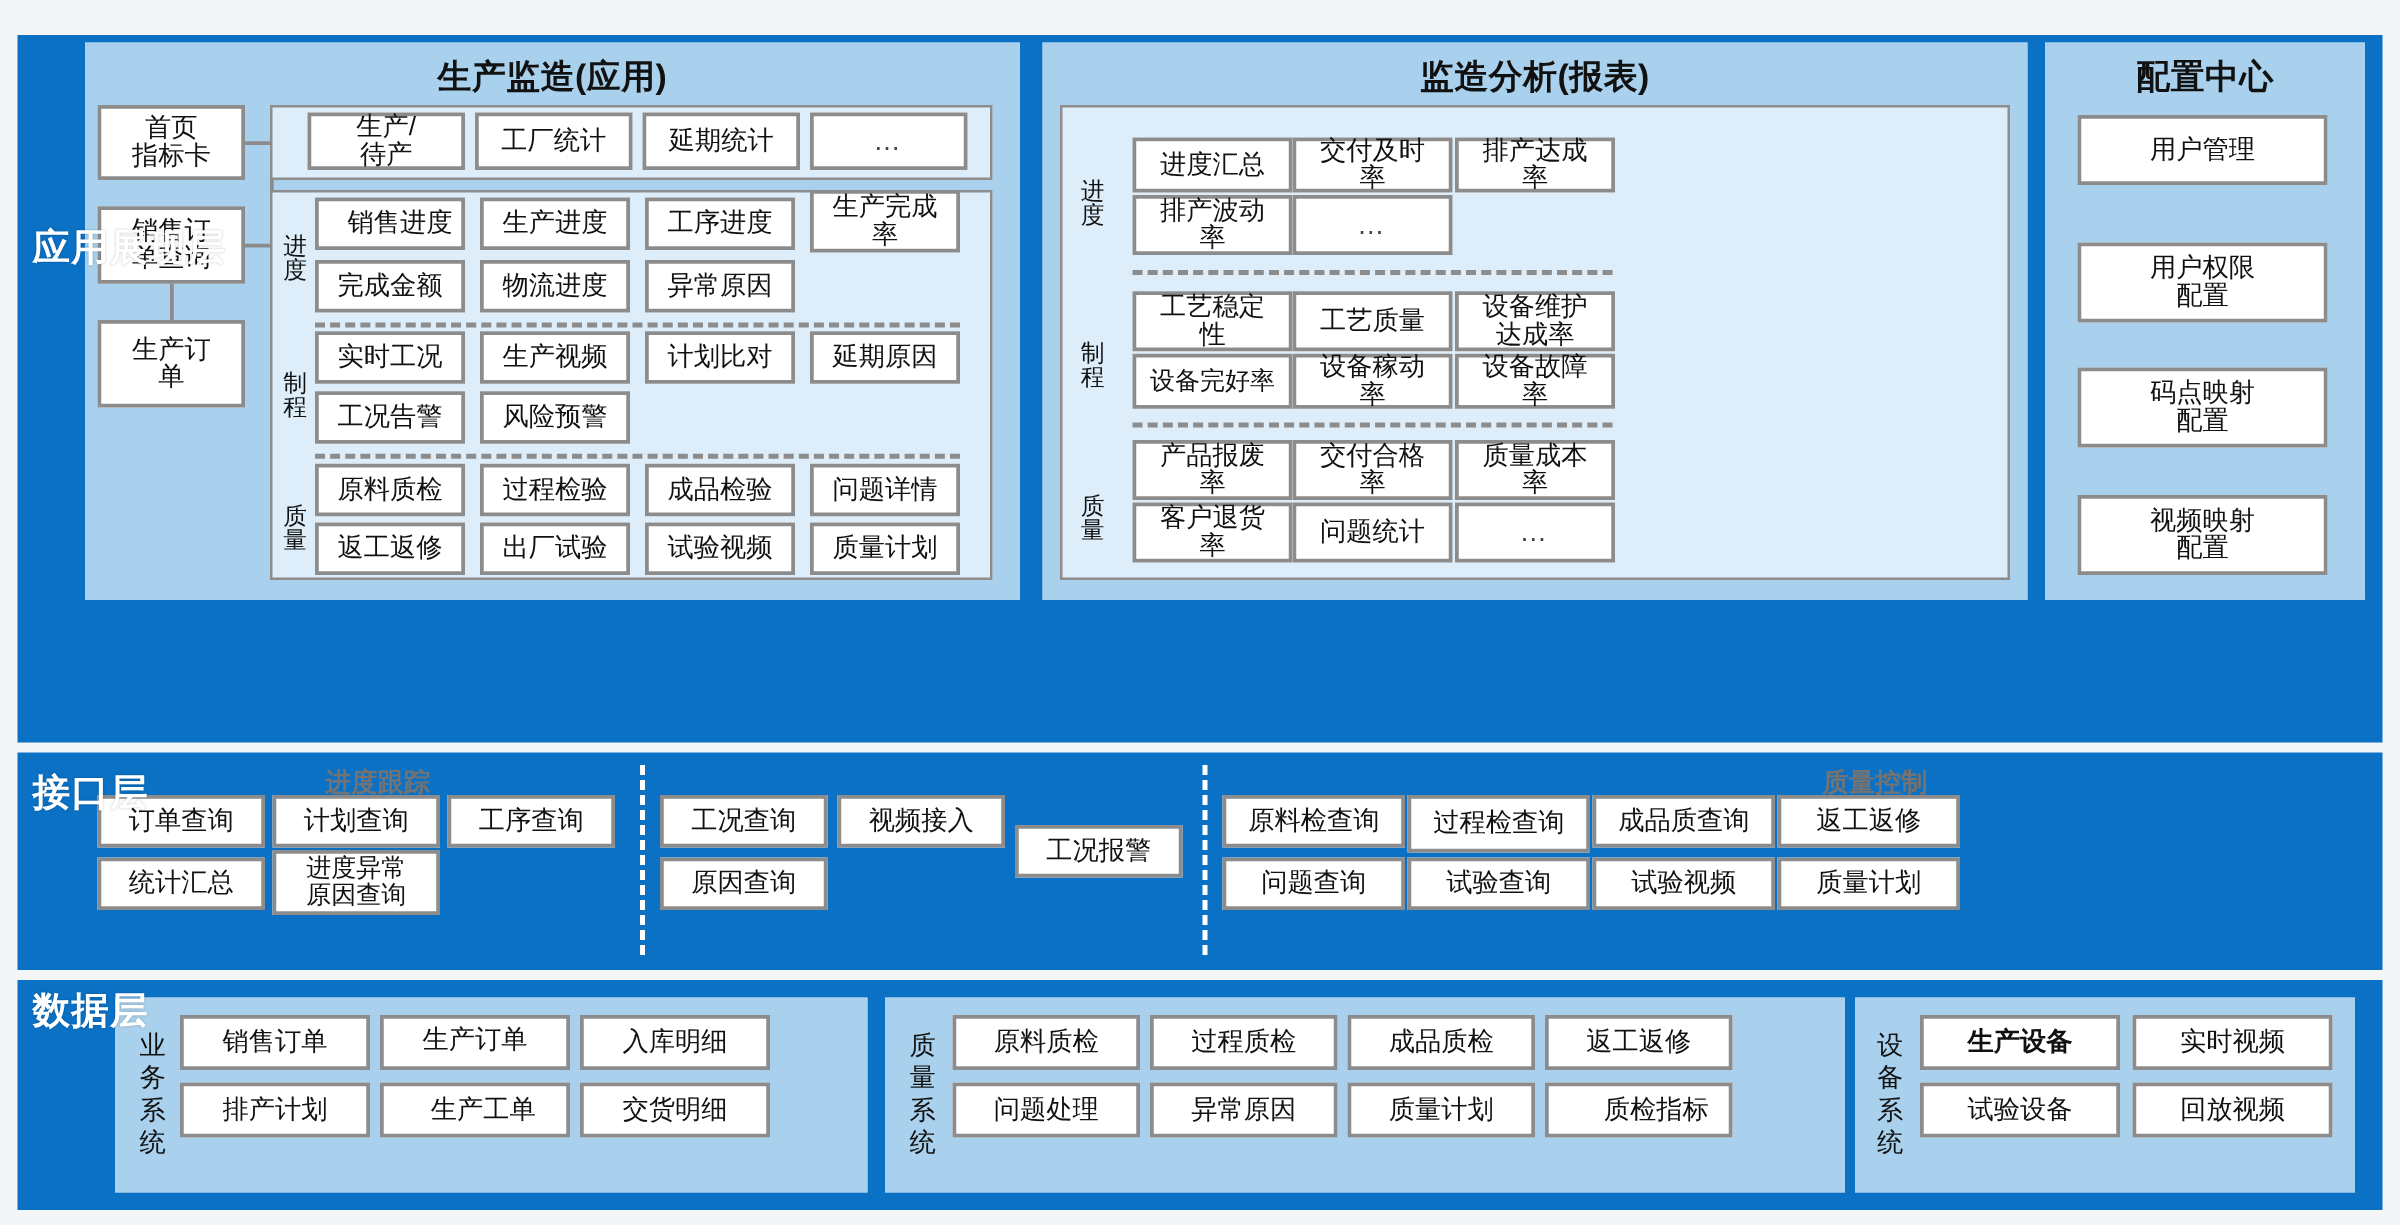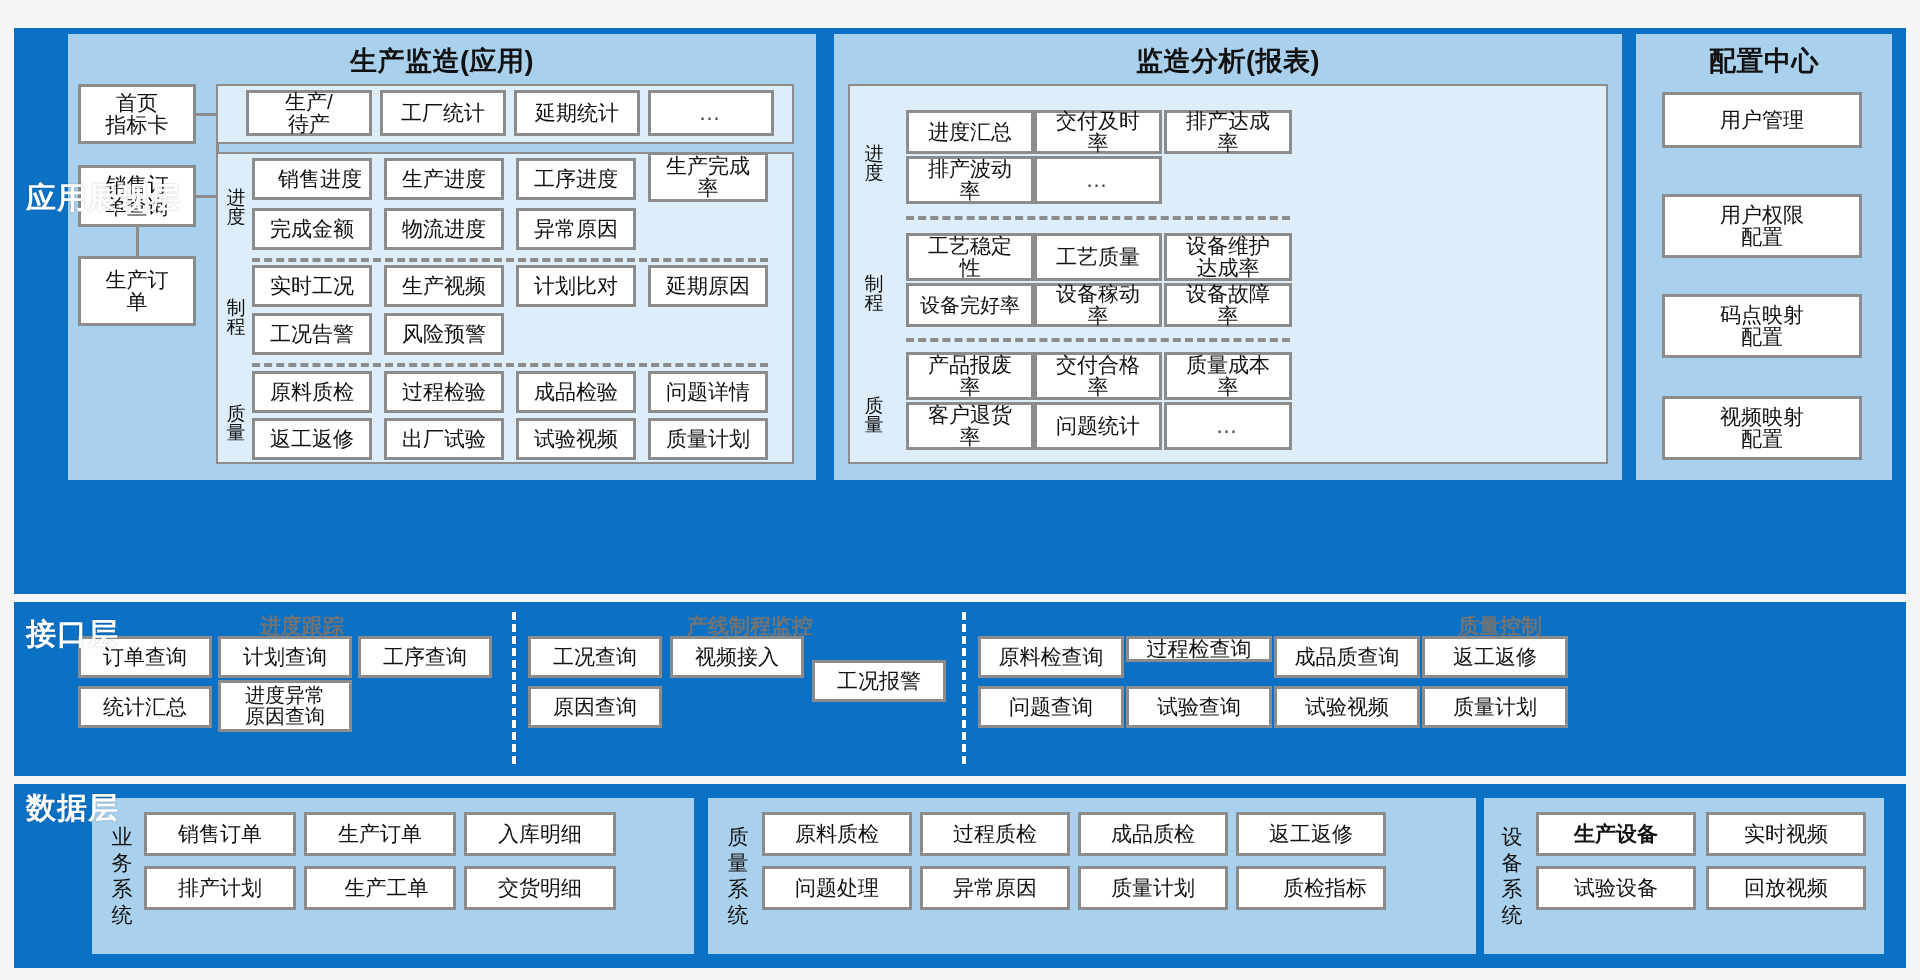--- a/index.html
+++ b/index.html
@@ -249,47 +249,46 @@
   <div class="api-cap" style="left:212px; top:612px; width:180px;">进度跟踪</div>
   <div class="node" style="left:78px; top:636px; width:134px; height:42px;">订单查询</div>
   <div class="node" style="left:218px; top:636px; width:134px; height:42px;">计划查询</div>
   <div class="node" style="left:358px; top:636px; width:134px; height:42px;">工序查询</div>
   <div class="node" style="left:78px; top:686px; width:134px; height:42px;">统计汇总</div>
   <div class="node sm" style="left:218px; top:680px; width:134px; height:52px;">进度异常
 原因查询</div>
 
   <div class="vdash" style="left:512px; top:612px; height:152px;"></div>
 
-  <div class="api-cap" style="left:610px; top:612px; width:280px;">产线制程监控</div>
   <div class="node" style="left:528px; top:636px; width:134px; height:42px;">工况查询</div>
   <div class="node" style="left:670px; top:636px; width:134px; height:42px;">视频接入</div>
   <div class="node" style="left:812px; top:636px; width:134px; height:42px;margin-top:24px;">工况报警</div>
   <div class="node" style="left:528px; top:686px; width:134px; height:42px;">原因查询</div>
 
   <div class="vdash" style="left:962px; top:612px; height:152px;"></div>
 
   <div class="api-cap" style="left:1400px; top:612px; width:200px;">质量控制</div>
   <div class="node" style="left:978px; top:636px; width:146px; height:42px;">原料检查询</div>
-  <div class="node" style="left:1126px; top:636px; width:146px; height:26px;">过程检查询</div>
+  <div class="node" style="left:1126px; top:636px; width:146px; height:46px;">过程检查询</div>
   <div class="node" style="left:1274px; top:636px; width:146px; height:42px;">成品质查询</div>
   <div class="node" style="left:1422px; top:636px; width:146px; height:42px;">返工返修</div>
   <div class="node" style="left:978px; top:686px; width:146px; height:42px;">问题查询</div>
   <div class="node" style="left:1126px; top:686px; width:146px; height:42px;">试验查询</div>
   <div class="node" style="left:1274px; top:686px; width:146px; height:42px;">试验视频</div>
   <div class="node" style="left:1422px; top:686px; width:146px; height:42px;">质量计划</div>
 
   <div class="layer" id="layer-data"></div>
 
   <div class="panel" style="left:92px; top:798px; width:602px; height:156px;"></div>
   <div class="vcap" style="left:108px; top:812px; width:28px; height:128px; font-size:21px; line-height:1.25;">业
 务
 系
 统</div>
   <div class="node" style="left:144px; top:812px; width:152px; height:44px;">销售订单</div>
-  <div class="node" style="left:304px; top:812px; width:152px; height:44px;">生产订单</div>
+  <div class="node" style="left:304px; top:812px; width:152px; height:44px;font-family:Liberation Mono, monospace;">生产订单</div>
   <div class="node" style="left:464px; top:812px; width:152px; height:44px;">入库明细</div>
   <div class="node" style="left:144px; top:866px; width:152px; height:44px;">排产计划</div>
   <div class="node" style="left:304px; top:866px; width:152px; height:44px;padding-left:13px;">生产工单</div>
   <div class="node" style="left:464px; top:866px; width:152px; height:44px;">交货明细</div>
 
   <div class="panel" style="left:708px; top:798px; width:768px; height:156px;"></div>
   <div class="vcap" style="left:724px; top:812px; width:28px; height:128px; font-size:21px; line-height:1.25;">质
 量
 系
 统</div>

